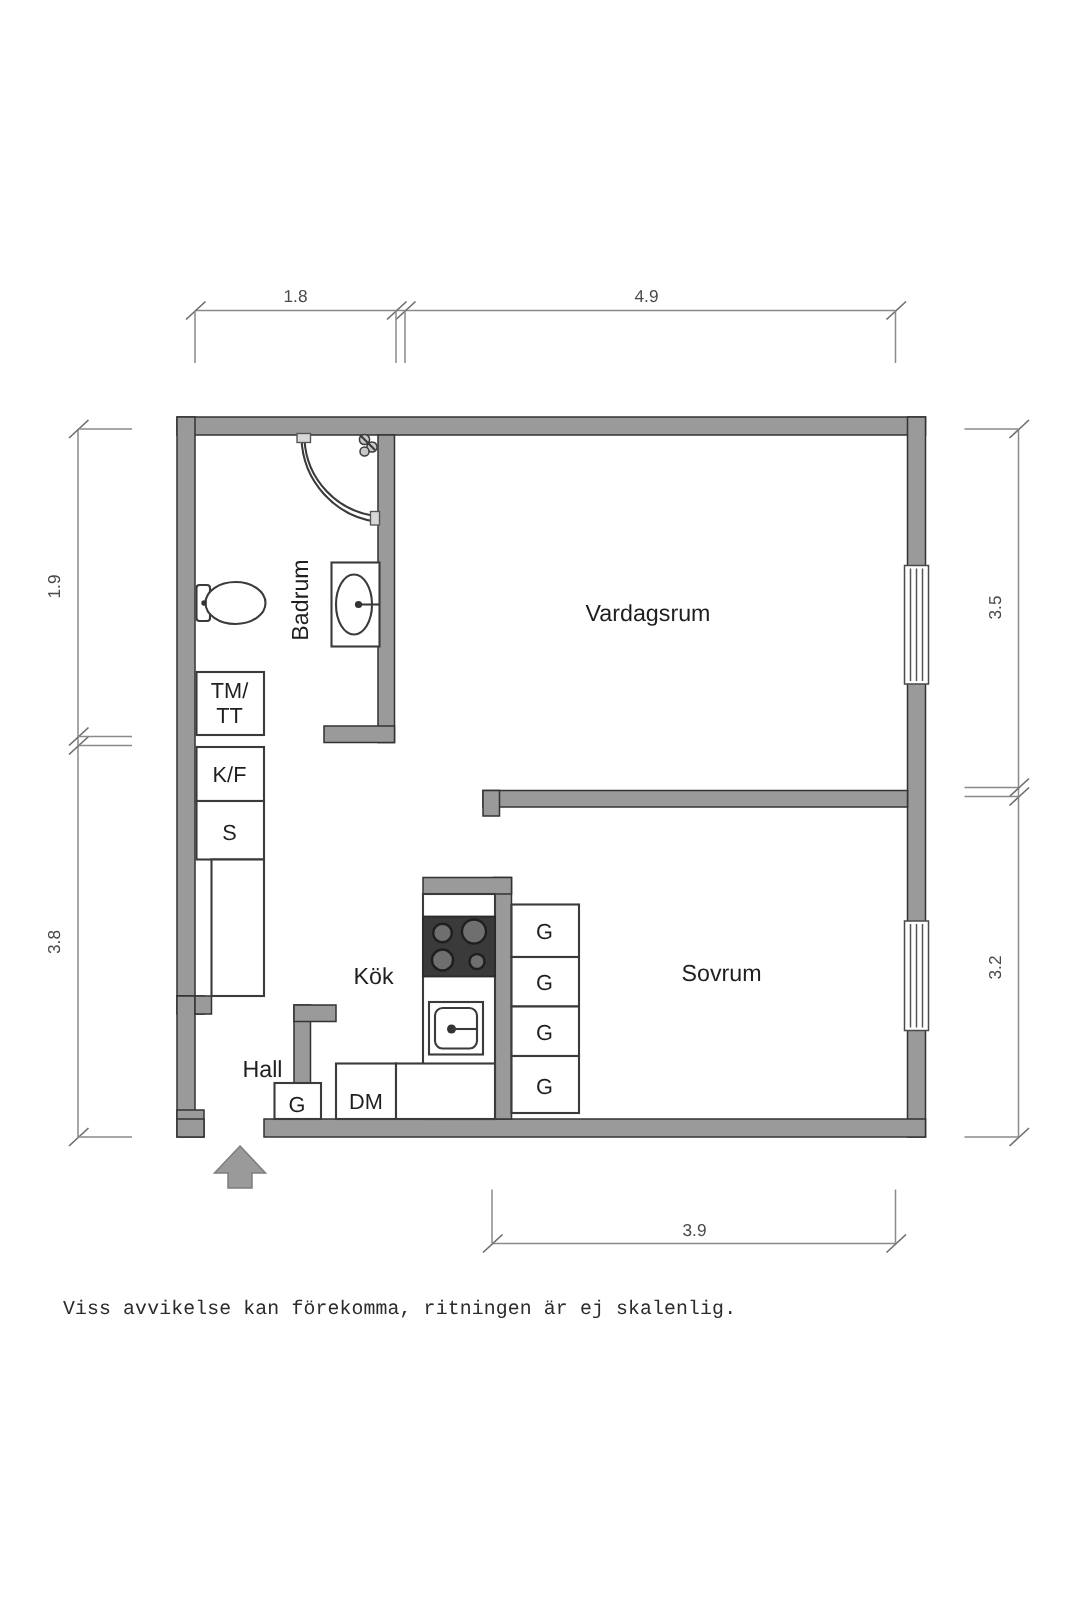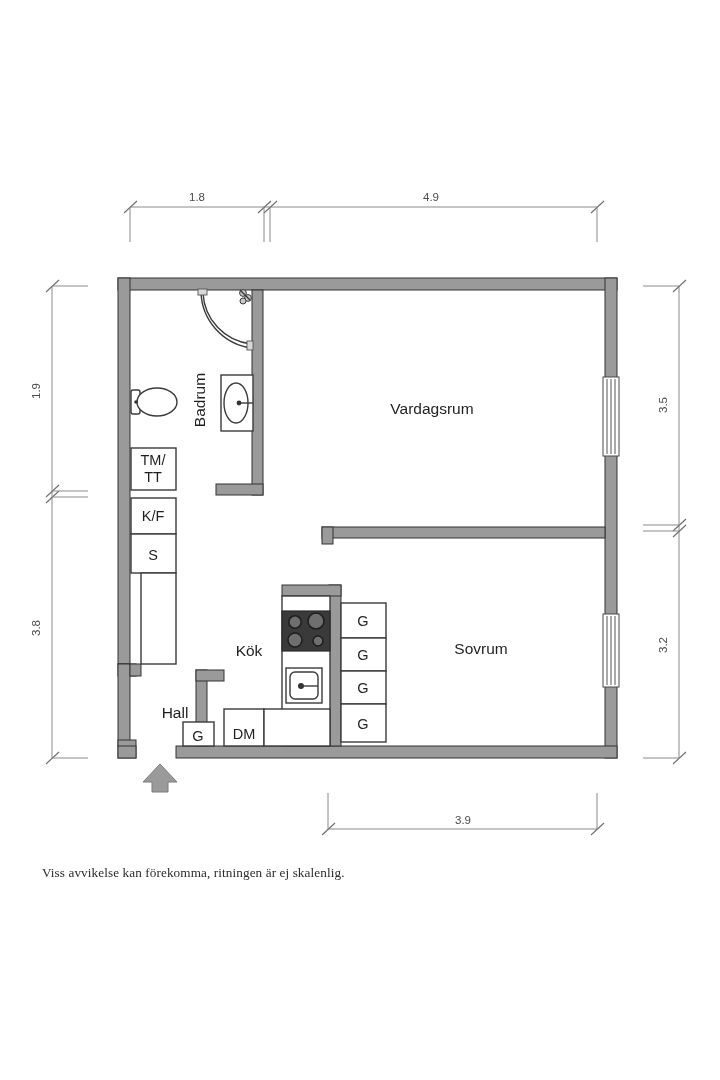--- a/index.html
+++ b/index.html
@@ -38,21 +38,21 @@
     fill: #1f1f1f;
   }
   .dimtext {
     font-family: "Liberation Sans", sans-serif;
     font-size: 11.5px;
     fill: #4a4a4a;
   }
   .footnote {
     position: absolute;
     left: 42px; top: 865px;
-    font-family: Liberation Serif, serif;
+    font-family: Liberation Mono, monospace;
     font-size: 13.2px;
     color: #2b2b2b;
     letter-spacing: 0.1px;
     white-space: nowrap;
   }
 </style>
 </head>
 <body>
 
 <div id="stage">

